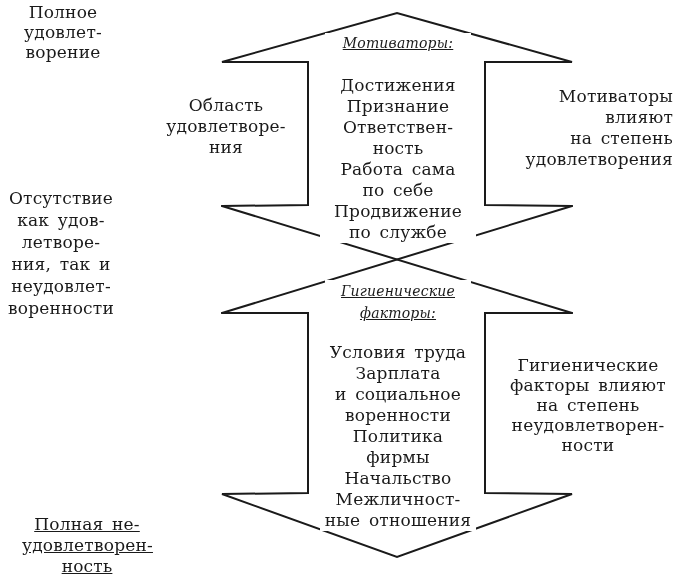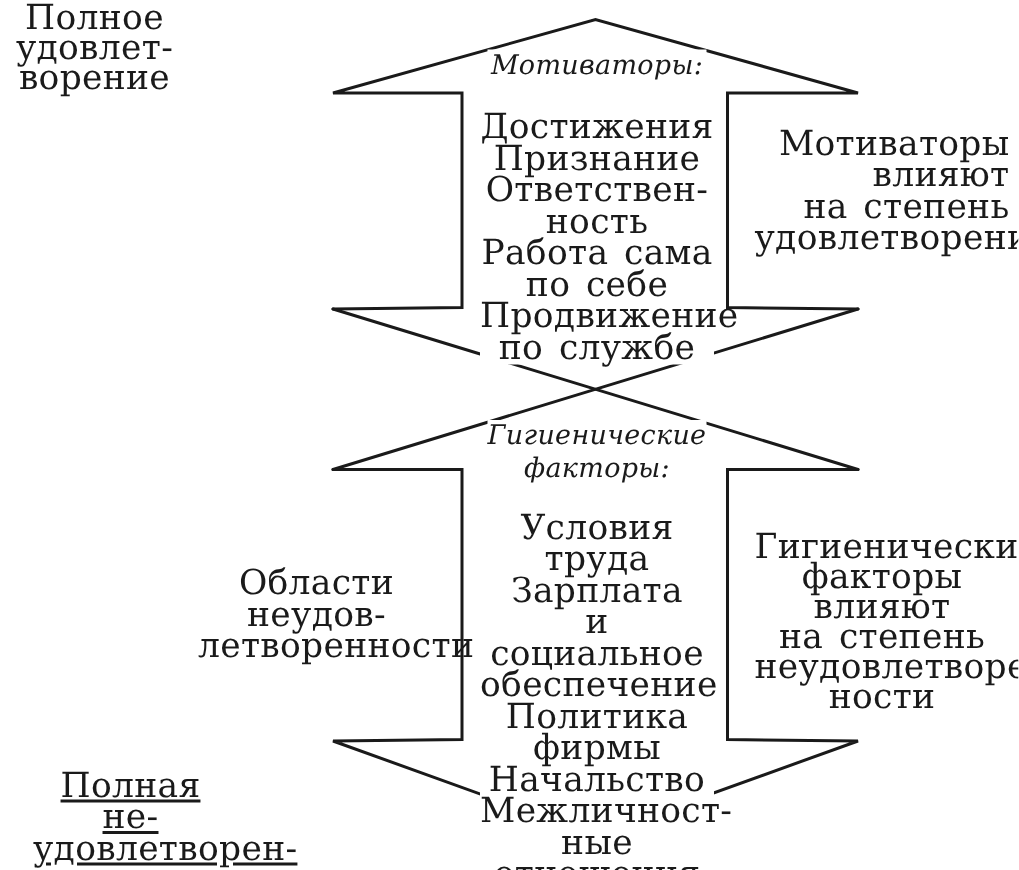--- a/index.html
+++ b/index.html
@@ -27,32 +27,33 @@
     fill: none;
     stroke: #1a1a1a;
     stroke-width: 2;
     stroke-linejoin: miter;
     stroke-linecap: round;
   }
   .txt {
     position: absolute;
     text-align: center;
     white-space: pre-line;
-    font-size: 23px;
+    font-size: 17px;
     line-height: 21px;
     letter-spacing: 0.2px;
     word-spacing: 3px;
   }
   .lh20 { line-height: 20px; }
   .lh21 { line-height: 21px; }
   .lh22 { line-height: 22px; }
   .bg   { background: #ffffff; }
   .title {
     font-style: italic;
-    font-size: 18px;
+    font-size: 14px;
+    text-decoration: underline;
   }
   
   .scale-top      { left: 8px;   top: 2px;   width: 110px; }
   .scale-middle   { left: 0px;   top: 187px; width: 122px; }
   .scale-bottom   { left: 22px;  top: 514px; width: 130px; text-decoration: underline; }
   .mot-area       { left: 150px; top: 95px;  width: 152px; }
   .mot-title      { left: 325px; top: 33px;  width: 146px; }
   .mot-list       { left: 320px; top: 75px;  width: 156px; }
   .mot-effect     { left: 503px; top: 86px;  width: 170px; text-align: right; }
   .hyg-title      { left: 325px; top: 280px; width: 146px; }
@@ -71,50 +72,57 @@
 
     <path d="M222,206 L572,313"></path>
     <path d="M572,206 L222,313"></path>
 
     <path d="M222,313 L308,313 L308,493 L222,494 L397,557 L572,494 L485,493 L485,313 L572,313"></path>
   </svg>
 
   <div class="txt lh20 scale-top">Полное
 удовлет-
 ворение</div>
+  <div class="txt lh22 scale-middle">Отсутствие
+как удов-
+летворе-
+ния, так и
+неудовлет-
+воренности</div>
   <div class="txt lh21 scale-bottom">Полная не-
 удовлетворен-
 ность</div>
 
   <div class="txt title lh21 bg mot-title">Мотиваторы:</div>
   <div class="txt lh21 bg mot-list">Достижения
 Признание
 Ответствен-
 ность
 Работа сама
 по себе
 Продвижение
 по службе</div>
+  <div class="txt lh21 mot-area">Область
+удовлетворе-
+ния</div>
   <div class="txt lh21 mot-effect">Мотиваторы
 влияют
 на степень
 удовлетворения</div>
 
   <div class="txt title lh22 bg hyg-title">Гигиенические
 факторы:</div>
   <div class="txt lh21 bg hyg-list">Условия труда
 Зарплата
 и социальное
-обеспечение
+воренности
 Политика
 фирмы
 Начальство
 Межличност-
 ные отношения</div>
-  <div class="txt lh21 hyg-area">Области неудов-
-летворенности</div>
   <div class="txt lh20 hyg-effect">Гигиенические
 факторы влияют
 на степень
 неудовлетворен-
 ности</div>
 
 </div>
 
 </body></html>

